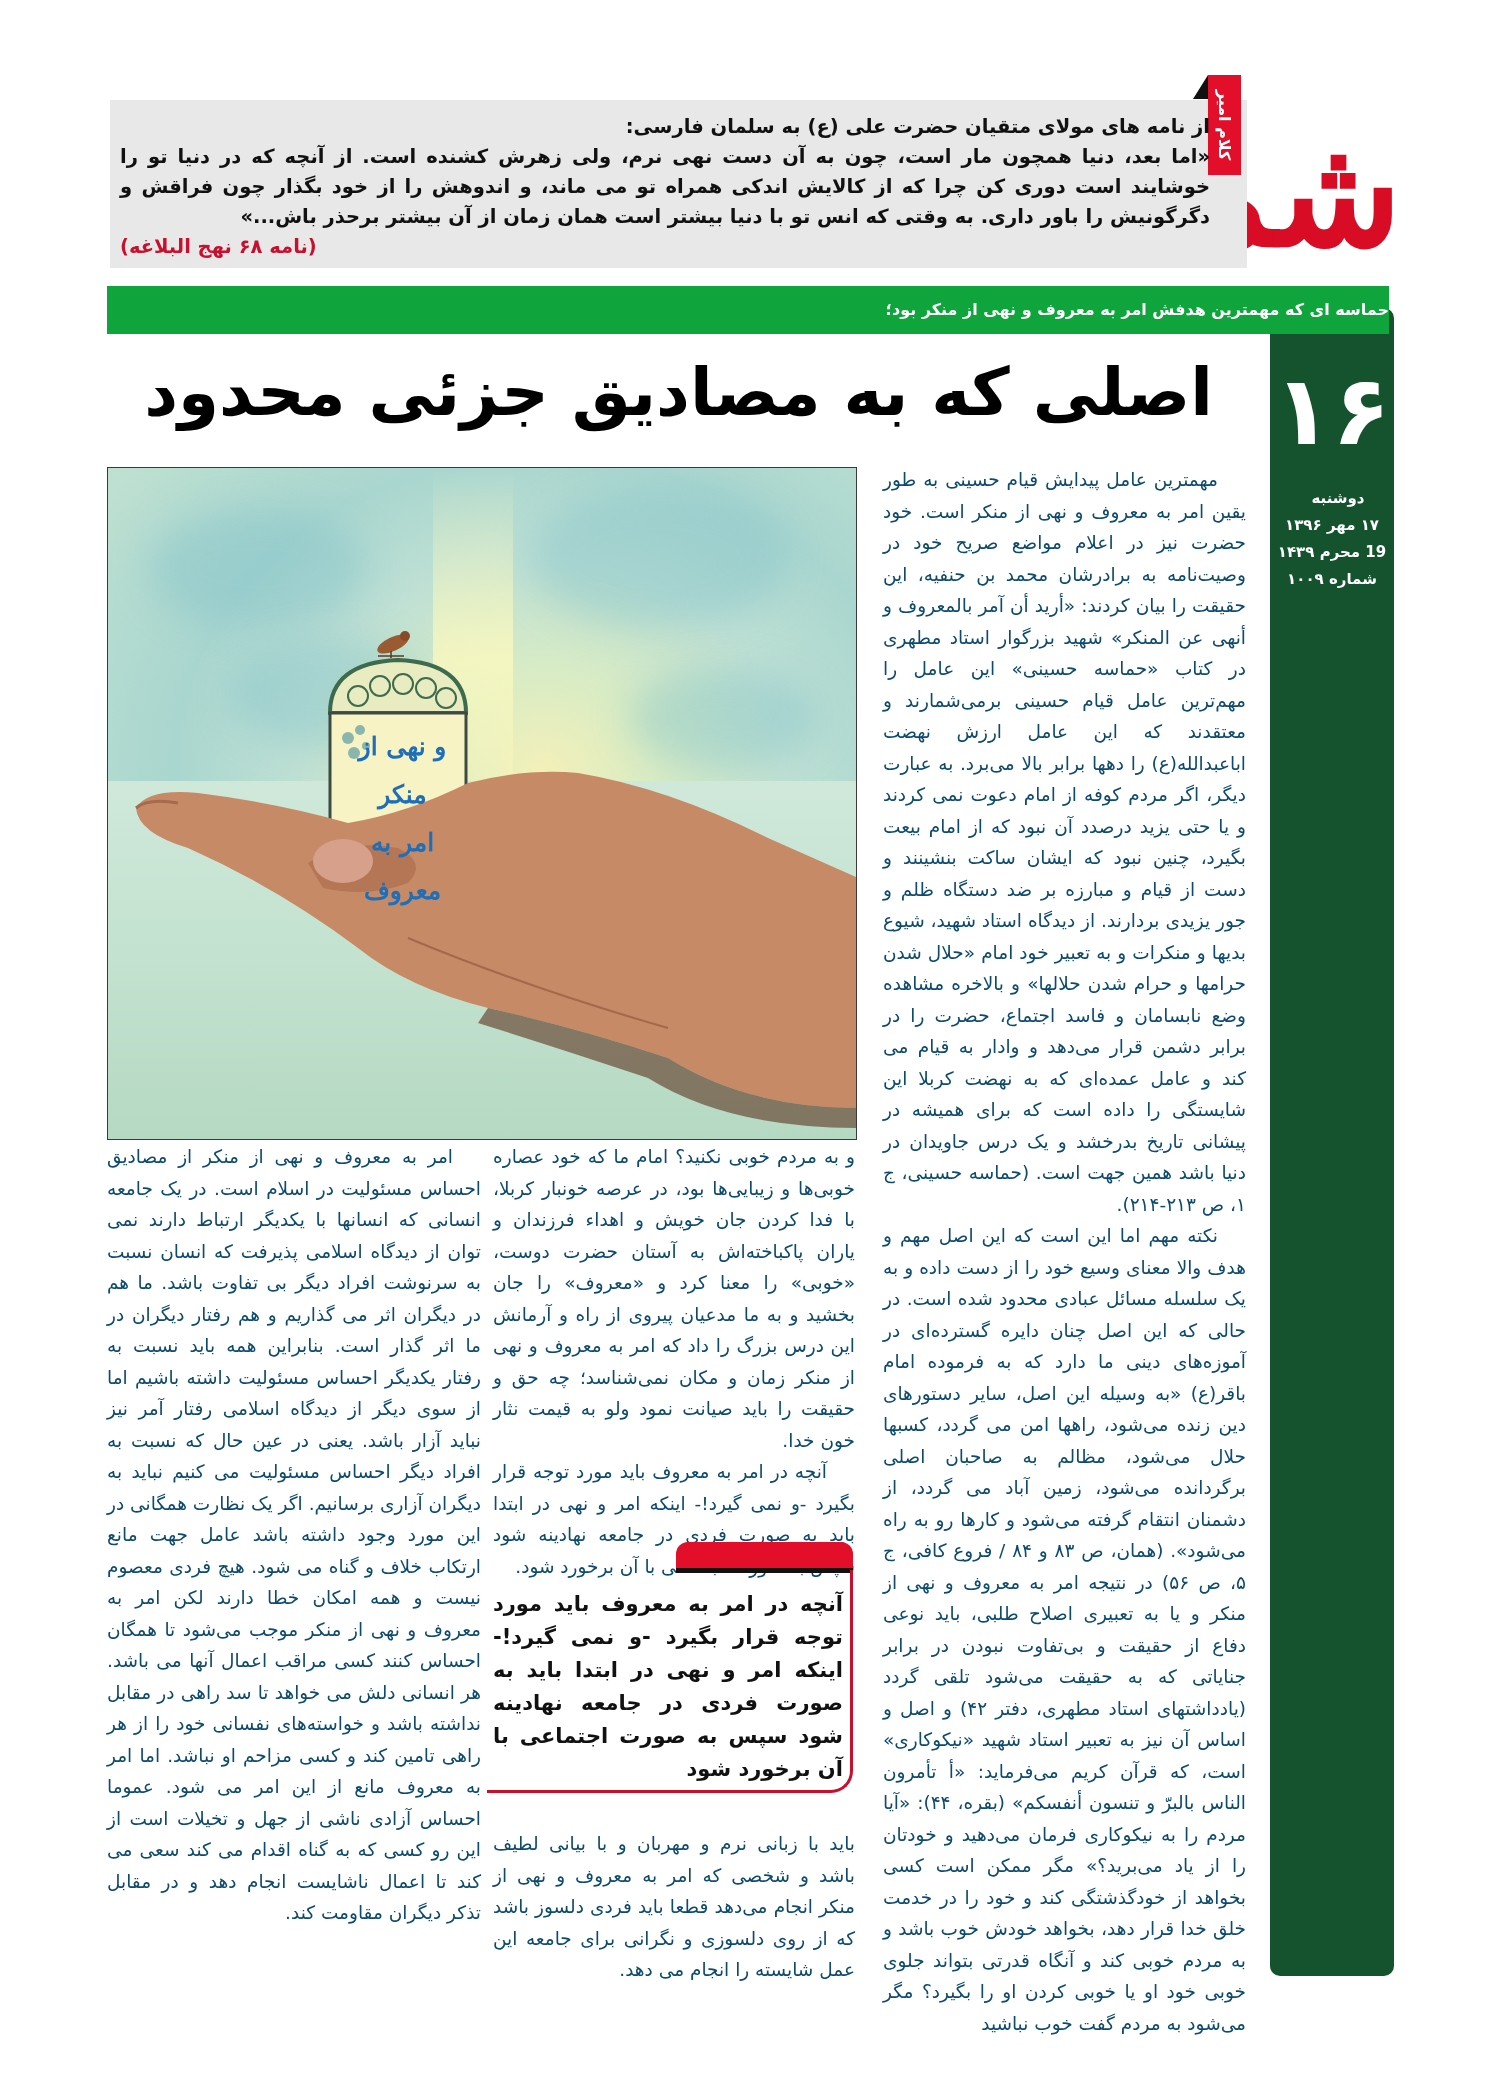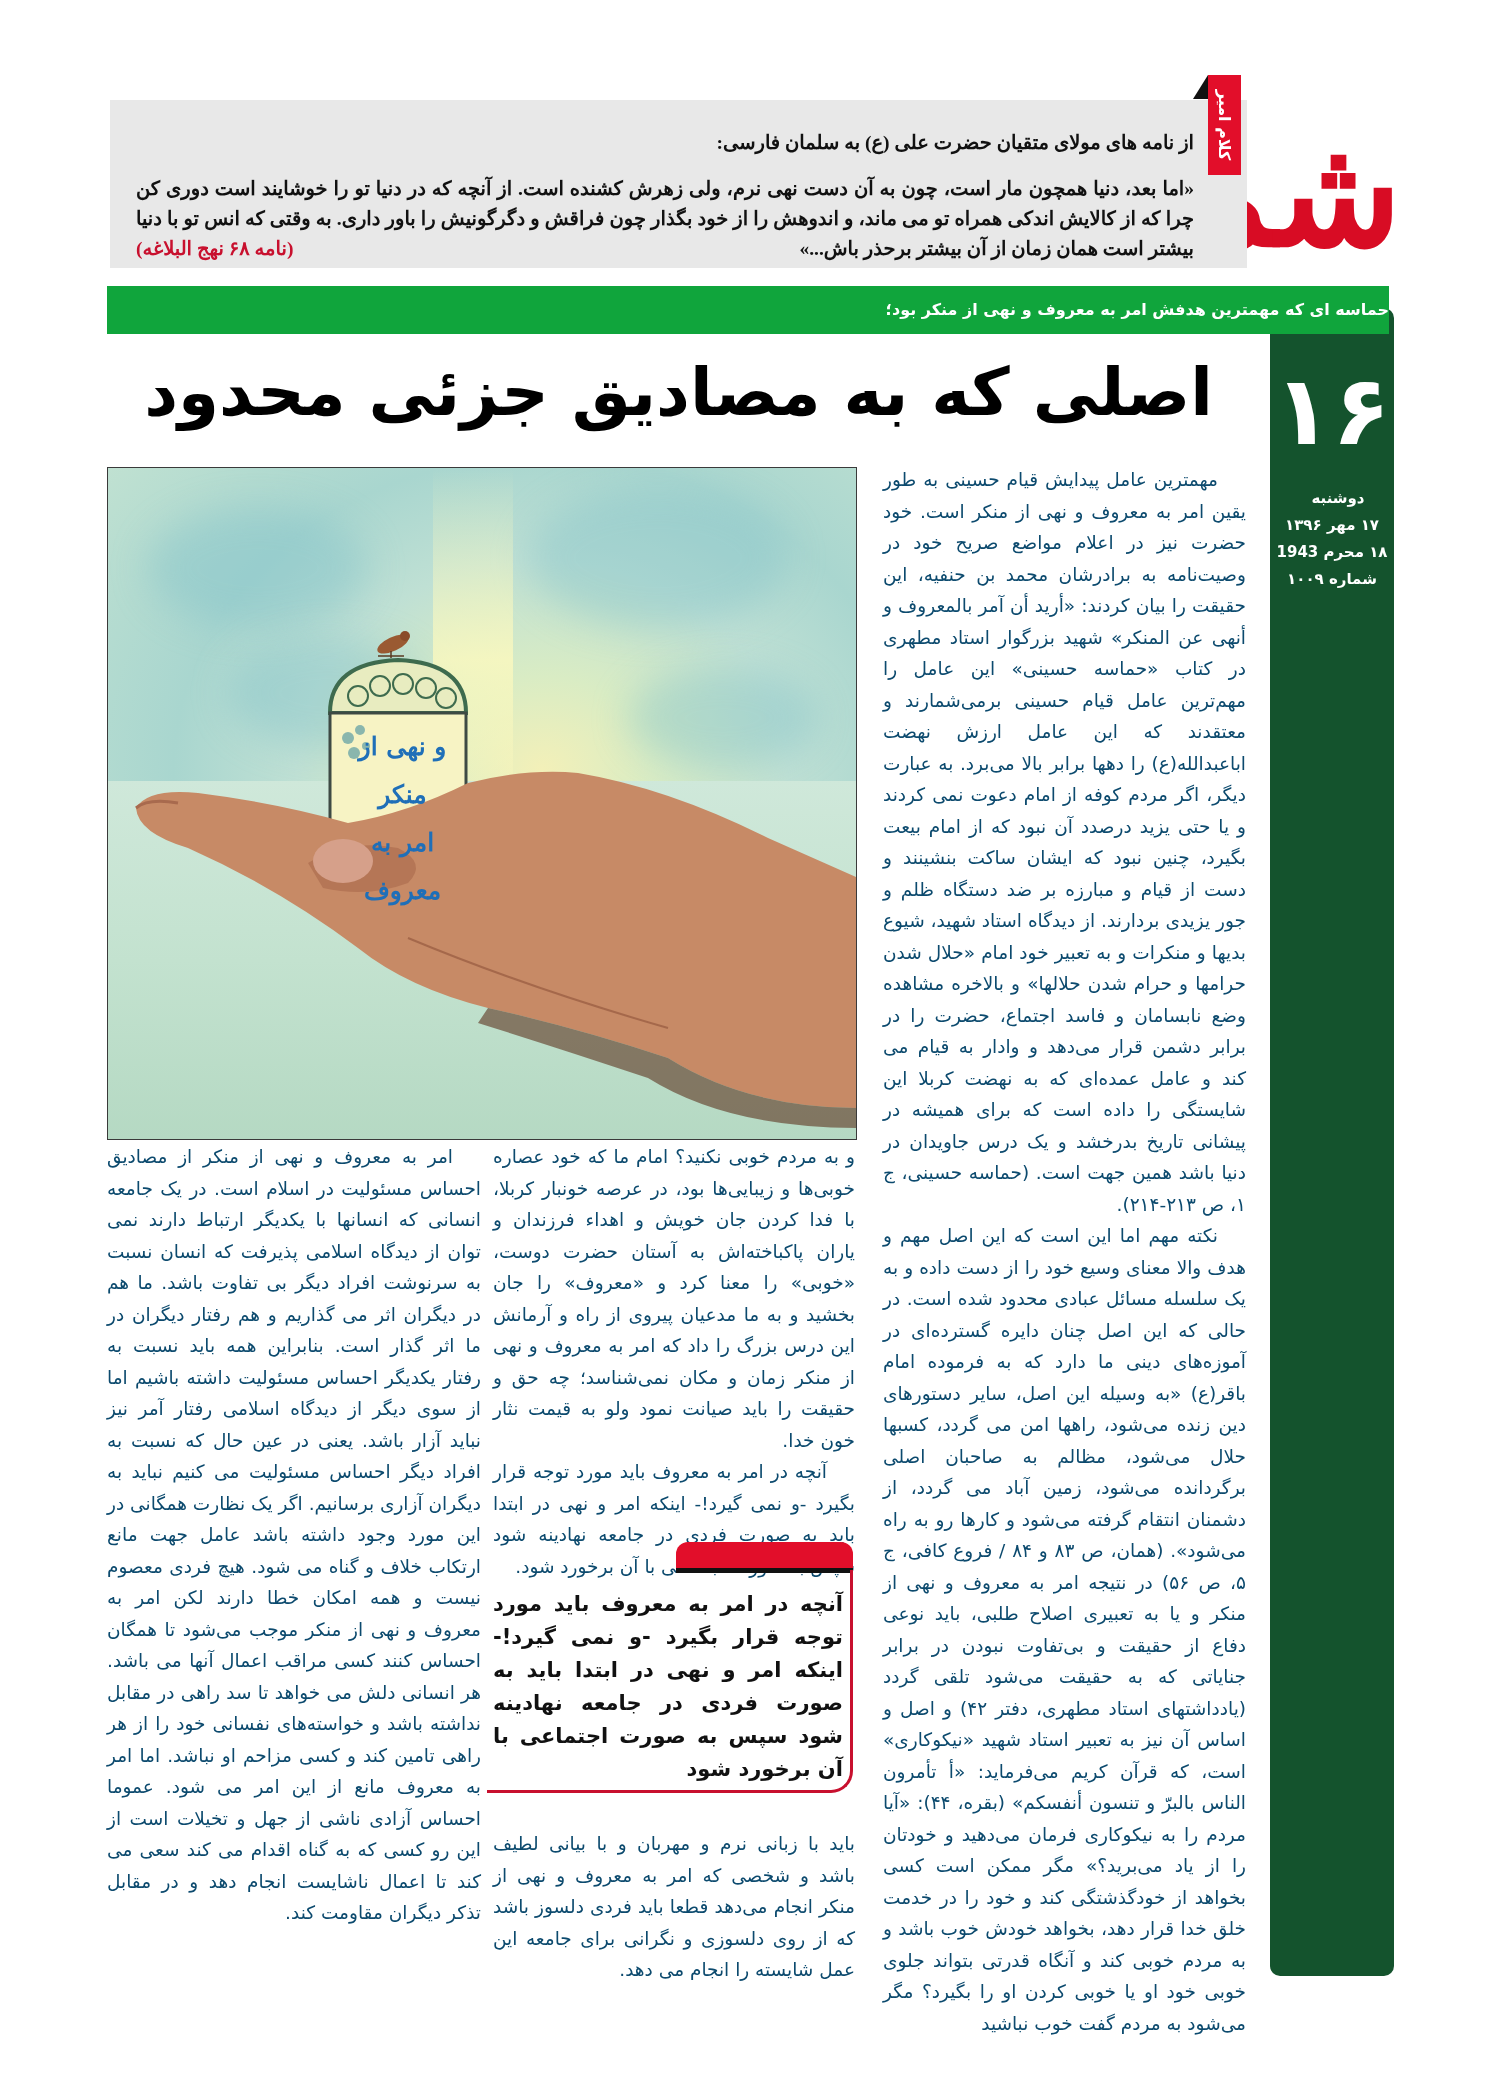--- a/index.html
+++ b/index.html
@@ -24,21 +24,21 @@
   
   #quote-box { left: 110px; top: 100px; width: 1137px; height: 168px; background: #e8e8e8; }
   #quote-label { left: 1208px; top: 75px; width: 33px; height: 100px; background: #e20e2a; }
   #quote-label-text { position: absolute; left: 0; top: 0; width: 100px; height: 33px;
     transform-origin: 0 0; transform: translate(33px, 0) rotate(90deg); color: #fff;
     font-size: 16px; font-weight: bold; line-height: 33px; text-align: center; direction: rtl; white-space: nowrap; }
   #quote-label-corner { left: 1193px; top: 75px; width: 0; height: 0;
     border-left: 15px solid transparent; border-bottom: 24px solid #111; }
   #quote-text { position: absolute; left: 120px; top: 112px; width: 1090px; direction: rtl; text-align: justify;
     font-size: 19.5px; font-weight: bold; line-height: 30px; color: #111; }
-  #quote-text p { margin: 16px; font-family: Liberation Serif, serif; }
+  #quote-text p { margin: 0; }
   #quote-source { color: #c8102e; float: left; }
 
   
   #kicker { left: 107px; top: 286px; width: 1282px; height: 48px; background: #10a53c;
     color: #fff; font-size: 16px; font-weight: bold; line-height: 48px; text-align: right; direction: rtl; }
 
   
   #headline { left: 107px; top: 340px; width: 1143px; height: 105px; direction: rtl; text-align: center;
     font-size: 66px; font-weight: bold; line-height: 105px; color: #000; letter-spacing: -1px; }
 
@@ -76,21 +76,21 @@
 <body>
 
 <div id="logo" class="abs">
   <div id="logo-text">شما</div>
 </div>
 
 <div id="sidebar" class="abs">
   <div id="page-number">۱۶</div>
   <div id="weekday" class="side-line">دوشنبه</div>
   <div class="side-line">۱۷ مهر ۱۳۹۶</div>
-  <div class="side-line">۱۸ محرم 1943</div>
+  <div class="side-line">19 محرم ۱۴۳۹</div>
   <div class="side-line">شماره ۱۰۰۹</div>
 </div>
 
 <div id="quote-box" class="abs"></div>
 <div id="quote-label-corner" class="abs"></div>
 <div id="quote-label" class="abs">
   <div id="quote-label-text">کلام امیر</div>
 </div>
 <div id="quote-text">
   <p>از نامه های مولای متقیان حضرت علی (ع) به سلمان فارسی:</p>

